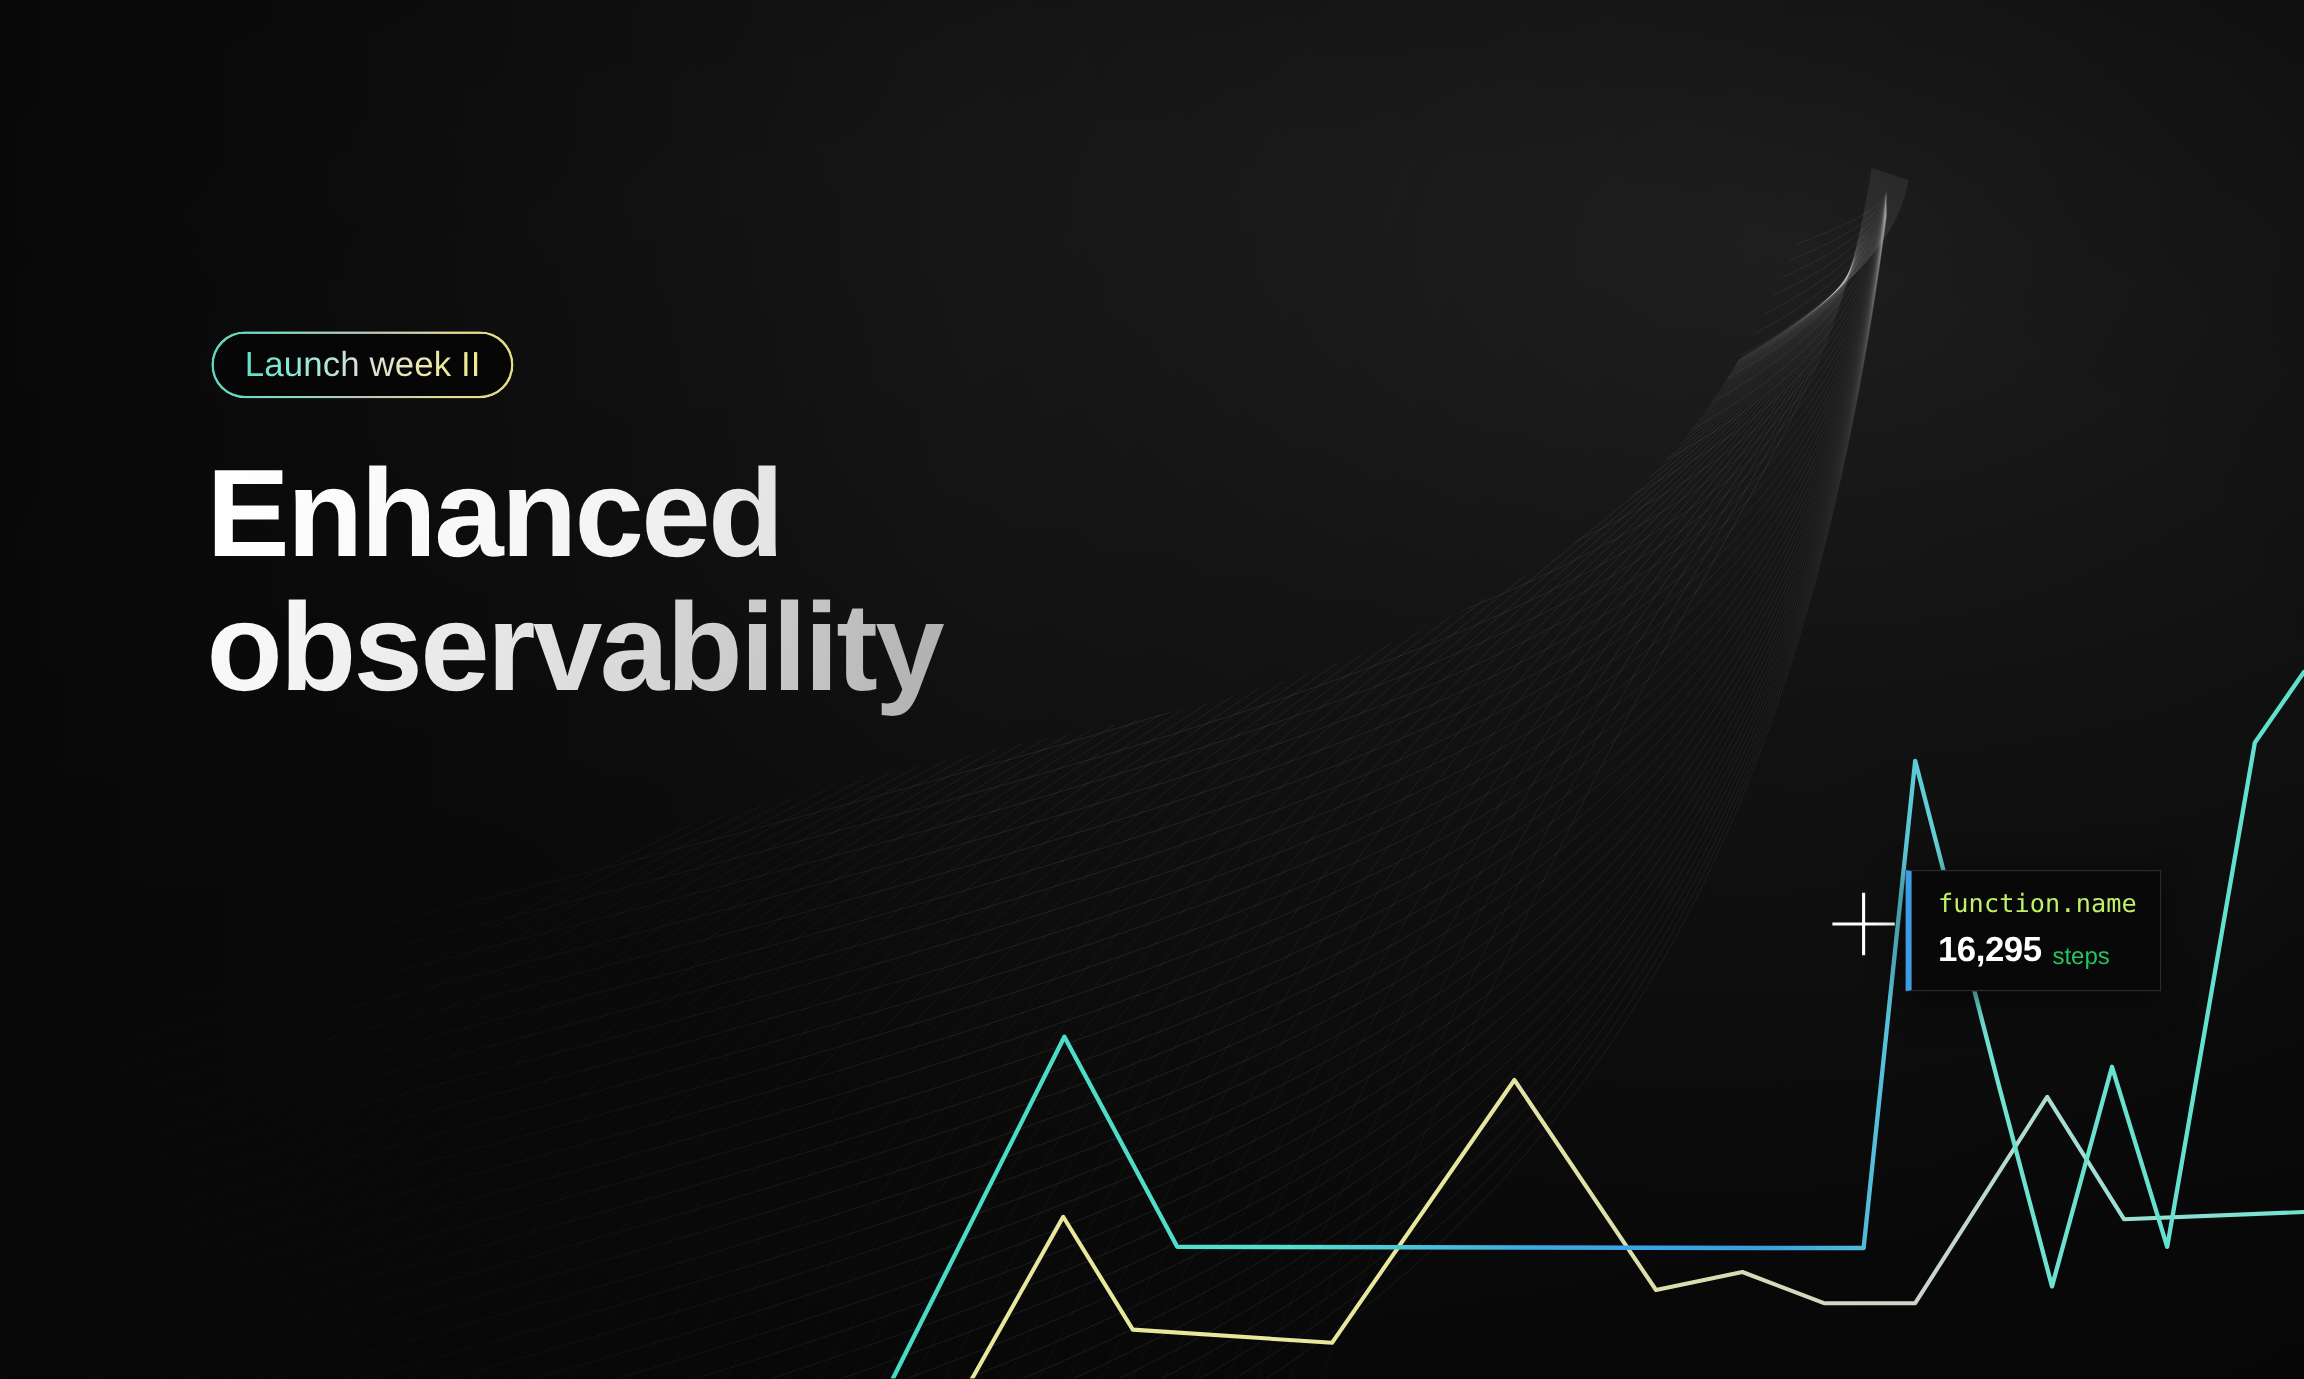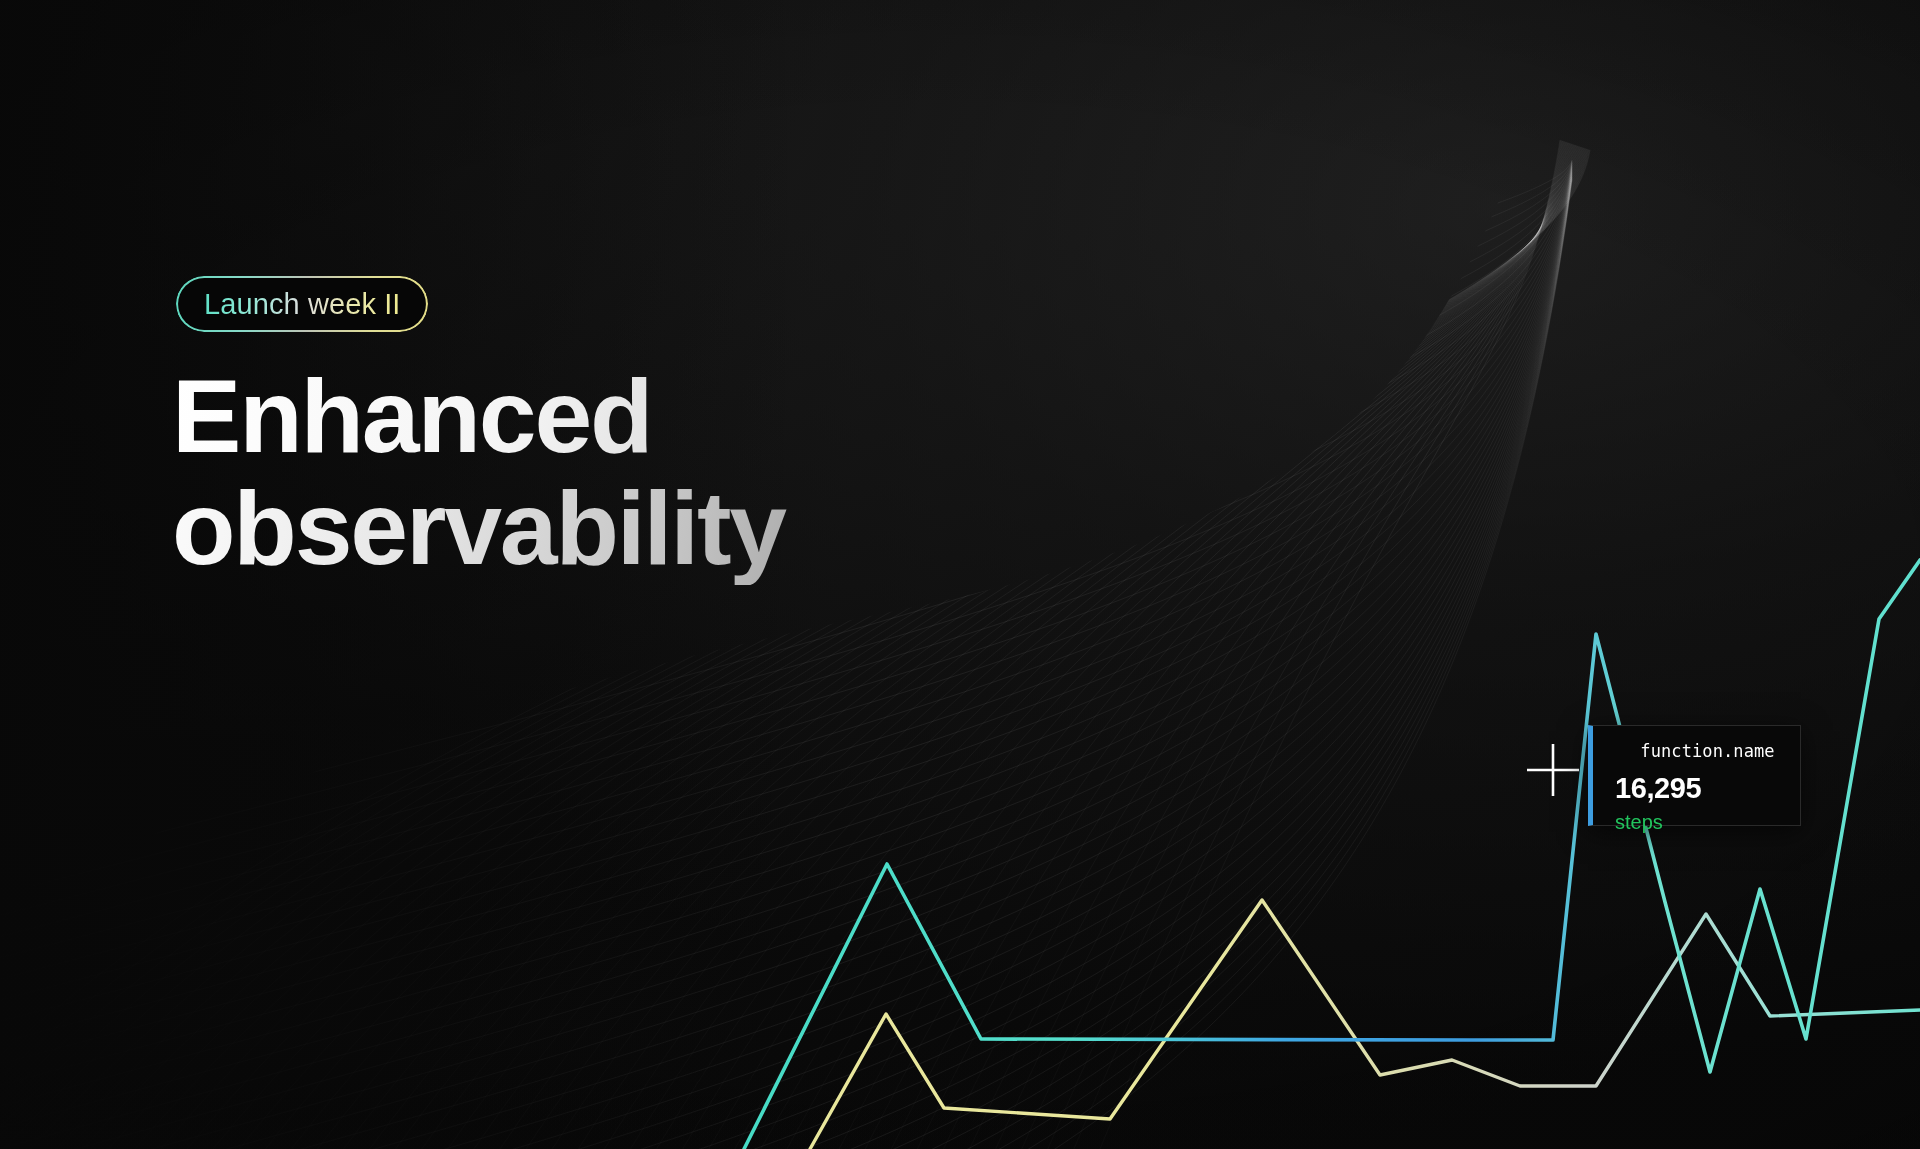--- a/index.html
+++ b/index.html
@@ -73,21 +73,21 @@
     background: linear-gradient(92deg, #5fe0c6 0%, #8fe9d6 22%, #dedede 50%, #e9e8ad 76%, #efeb8f 100%);
     -webkit-background-clip: text;
             background-clip: text;
     color: transparent;
     font-weight: 400;
     position: relative;
     z-index: 2;
   }
 
   .headline {
-    margin: 28px 0 0 -4px;
+    margin: 40px 0 0 -4px;
     font-size: 104px;
     line-height: 1.08;
     font-weight: 700;
     letter-spacing: -2.2px;
   }
   .headline .l1 {
     display: block;
     background: linear-gradient(100deg, #ffffff 0%, #f4f4f4 42%, #cfcfcf 78%, #b8b8b8 100%);
     -webkit-background-clip: text;
             background-clip: text;
@@ -128,33 +128,31 @@
     background: #080808;
     border: 1px solid #2a2a2a;
     border-left: 5px solid #3d9de0;
     box-sizing: border-box;
     padding: 17px 0 0 22px;
     z-index: 8;
     box-shadow: 0 6px 26px rgba(0,0,0,.6);
   }
   .tt-name {
     font-family: "DejaVu Sans Mono", "Liberation Mono", monospace;
-    font-size: 17px;
-    color: #ffffff;
+    font-size: 21px;
+    color: #bef264;
     letter-spacing: .1px;
     line-height: 1;
-    text-align: center;
   }
   .tt-valrow {
     margin-top: 14px;
     display: flex;
-    align-items: flex-start;
+    align-items: flex-end;
     gap: 9px;
     line-height: 1;
-    flex-direction: column;
   }
   .tt-value {
     font-size: 29px;
     font-weight: 700;
     color: #ffffff;
     letter-spacing: -.4px;
   }
   .tt-unit {
     font-size: 20px;
     color: #22c55e;

